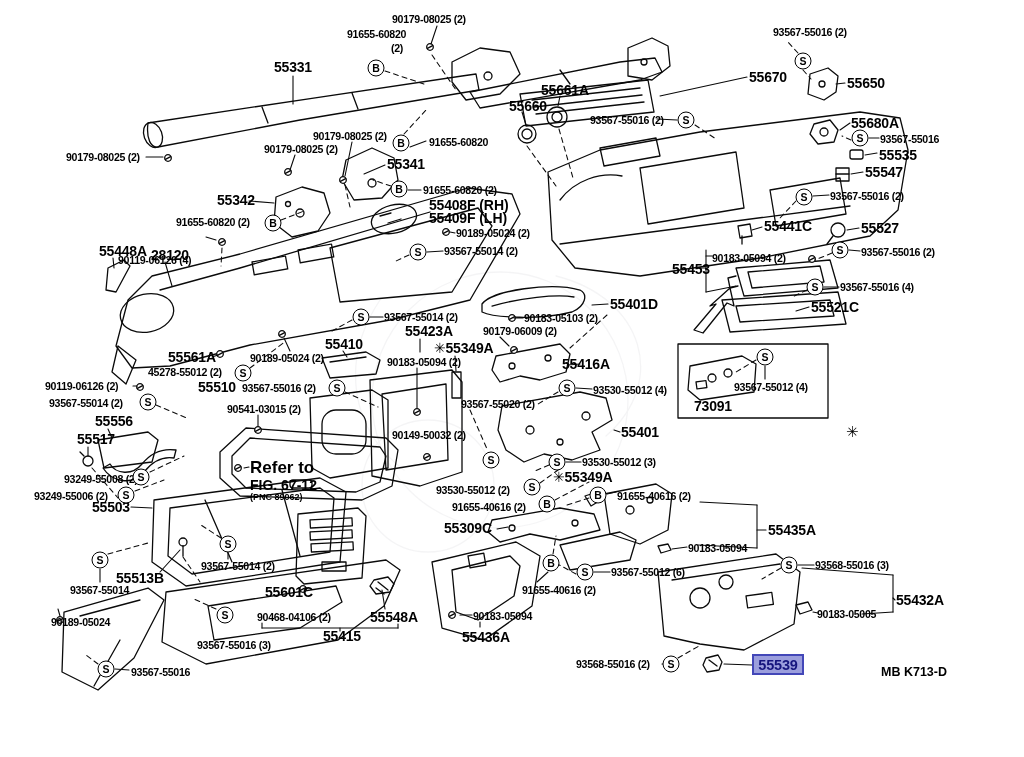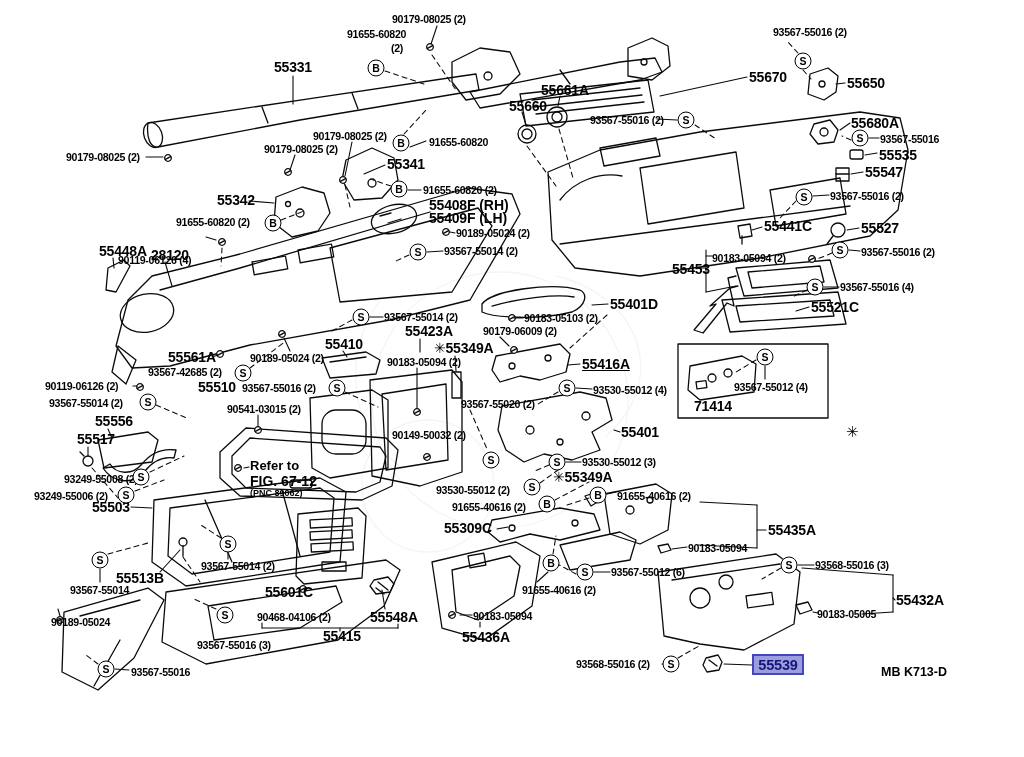--- a/index.html
+++ b/index.html
@@ -16,21 +16,21 @@
   .plabel.big{font-size:14px;letter-spacing:-0.2px;line-height:15px;}
   .plabel .sfx{font-size:14px;letter-spacing:0;}
   .marker{position:absolute;width:15px;height:15px;border:1.8px solid #000;border-radius:50%;background:#fff;
           font-weight:bold;font-size:10.5px;display:flex;align-items:center;justify-content:center;
           transform:translate(-50%,-50%);z-index:2;line-height:1;}
   .hlbox{position:absolute;left:752px;top:654px;width:52px;height:21px;background:#9b9edd;border:2px solid #4347b8;
          box-sizing:border-box;display:flex;align-items:center;justify-content:center;
          font-weight:bold;font-size:14.5px;color:#15157e;z-index:4;letter-spacing:-0.2px;}
   .doccode{position:absolute;left:881px;top:665px;font-weight:bold;font-size:12.5px;z-index:3;}
   .refnote{position:absolute;left:250px;top:459px;z-index:3;font-weight:bold;line-height:1;}
-  .refnote .r1{font-size:13px;}
+  .refnote .r1{font-size:17px;}
   .refnote .r2{font-size:14px;margin-top:2px;}
   .refnote .r3{font-size:9px;margin-top:1px;}
   .ttable{position:absolute;left:775px;top:441px;width:160px;height:74px;border:1.7px solid #000;z-index:3;
           display:grid;grid-template-columns:1fr 1fr;grid-template-rows:21px 1fr;box-sizing:border-box;}
   .ttable .hc{border-bottom:1.7px solid #000;display:flex;align-items:center;justify-content:center;
           font-weight:bold;font-size:12.5px;letter-spacing:0.5px;}
   .ttable .hc.a,.ttable .bc.a{border-right:1.7px solid #000;}
   .ttable .bc{display:flex;align-items:center;justify-content:center;}
   .tmark{position:absolute;left:846px;top:423px;font-weight:bold;font-size:15px;z-index:3;}
 </style>
@@ -493,21 +493,21 @@
       <div class="plabel" style="left: 880px; top: 133px;">93567-55016</div>
       <div class="plabel" style="left: 830px; top: 190px;">93567-55016 (2)</div>
       <div class="plabel" style="left: 861px; top: 246px;">93567-55016 (2)</div>
       <div class="plabel" style="left: 840px; top: 281px;">93567-55016 (4)</div>
       <div class="plabel" style="left: 712px; top: 252px;">90183-05094 (2)</div>
       <div class="plabel" style="left: 524px; top: 312px;">90183-05103 (2)</div>
       <div class="plabel" style="left: 483px; top: 325px;">90179-06009 (2)</div>
       <div class="plabel" style="left: 384px; top: 311px;">93567-55014 (2)</div>
       <div class="plabel" style="left: 387px; top: 356px;">90183-05094 (2)</div>
       <div class="plabel" style="left: 250px; top: 352px;">90189-05024 (2)</div>
-      <div class="plabel" style="left: 148px; top: 366px;">93567-42685 (2)</div>
+      <div class="plabel" style="left: 148px; top: 366px;">45278-55012 (2)</div>
       <div class="plabel" style="left: 45px; top: 380px;">90119-06126 (2)</div>
       <div class="plabel" style="left: 242px; top: 382px;">93567-55016 (2)</div>
       <div class="plabel" style="left: 49px; top: 397px;">93567-55014 (2)</div>
       <div class="plabel" style="left: 227px; top: 403px;">90541-03015 (2)</div>
       <div class="plabel" style="left: 461px; top: 398px;">93567-55020 (2)</div>
       <div class="plabel" style="left: 593px; top: 384px;">93530-55012 (4)</div>
       <div class="plabel" style="left: 734px; top: 381px;">93567-55012 (4)</div>
       <div class="plabel" style="left: 392px; top: 429px;">90149-50032 (2)</div>
       <div class="plabel" style="left: 582px; top: 456px;">93530-55012 (3)</div>
       <div class="plabel" style="left: 436px; top: 484px;">93530-55012 (2)</div>
@@ -545,35 +545,35 @@
       <div class="plabel big" style="left: 764px; top: 219px;">55441C</div>
       <div class="plabel big" style="left: 861px; top: 221px;">55527</div>
       <div class="plabel big" style="left: 672px; top: 262px;">55453</div>
       <div class="plabel big" style="left: 811px; top: 300px;">55521C</div>
       <div class="plabel big" style="left: 610px; top: 297px;">55401D</div>
       <div class="plabel big" style="left: 405px; top: 324px;">55423A</div>
       <div class="plabel big" style="left: 325px; top: 337px;">55410</div>
       <div class="plabel big" style="left: 434px; top: 341px;">✳55349A</div>
       <div class="plabel big" style="left: 168px; top: 350px;">55561A</div>
       <div class="plabel big" style="left: 198px; top: 380px;">55510</div>
-      <div class="plabel big" style="left: 582px; top: 357px; text-decoration: underline;">55416A</div>
+      <div class="plabel big" style="left: 562px; top: 357px;">55416A</div>
       <div class="plabel big" style="left: 95px; top: 414px;">55556</div>
       <div class="plabel big" style="left: 77px; top: 432px;">55517</div>
       <div class="plabel big" style="left: 621px; top: 425px;">55401</div>
       <div class="plabel big" style="left: 553px; top: 470px;">✳55349A</div>
       <div class="plabel big" style="left: 444px; top: 521px;">55309C</div>
       <div class="plabel big" style="left: 92px; top: 500px;">55503</div>
       <div class="plabel big" style="left: 116px; top: 571px;">55513B</div>
       <div class="plabel big" style="left: 239px; top: 585px; margin-left: 26px;">55601C</div>
       <div class="plabel big" style="left: 323px; top: 629px;">55415</div>
       <div class="plabel big" style="left: 370px; top: 610px;">55548A</div>
       <div class="plabel big" style="left: 462px; top: 630px;">55436A</div>
       <div class="plabel big" style="left: 768px; top: 523px;">55435A</div>
       <div class="plabel big" style="left: 896px; top: 593px;">55432A</div>
-      <div class="plabel big" style="left: 694px; top: 399px;">71414</div>
+      <div class="plabel big" style="left: 694px; top: 399px;">73091</div>
       <div class="marker" style="left: 803px; top: 61px;">S</div>
       <div class="marker" style="left: 686px; top: 120px;">S</div>
       <div class="marker" style="left: 860px; top: 138px;">S</div>
       <div class="marker" style="left: 804px; top: 197px;">S</div>
       <div class="marker" style="left: 840px; top: 250px;">S</div>
       <div class="marker" style="left: 815px; top: 287px;">S</div>
       <div class="marker" style="left: 765px; top: 357px;">S</div>
       <div class="marker" style="left: 418px; top: 252px;">S</div>
       <div class="marker" style="left: 361px; top: 317px;">S</div>
       <div class="marker" style="left: 243px; top: 373px;">S</div>

